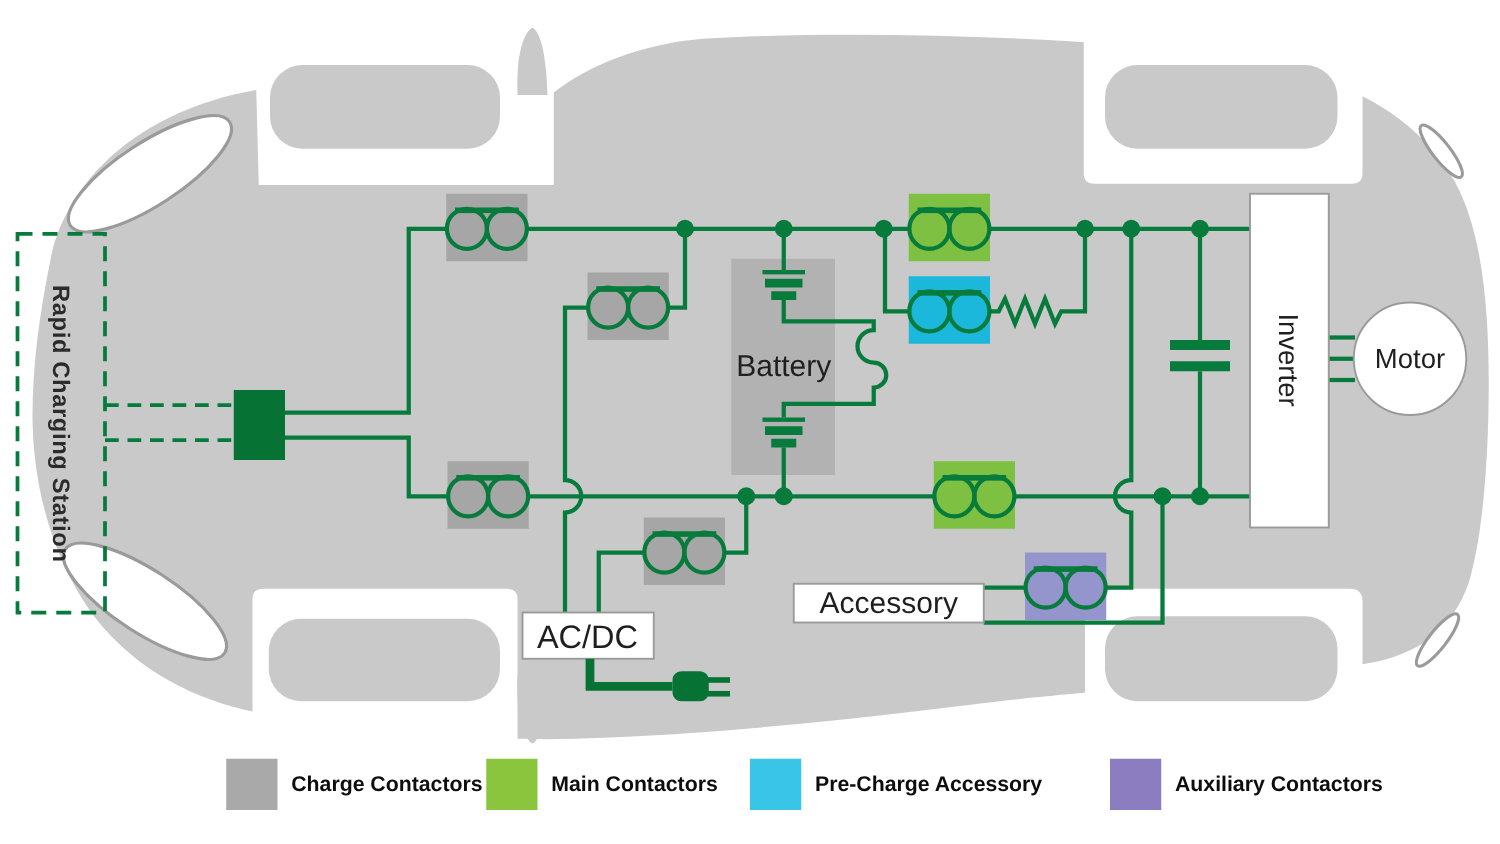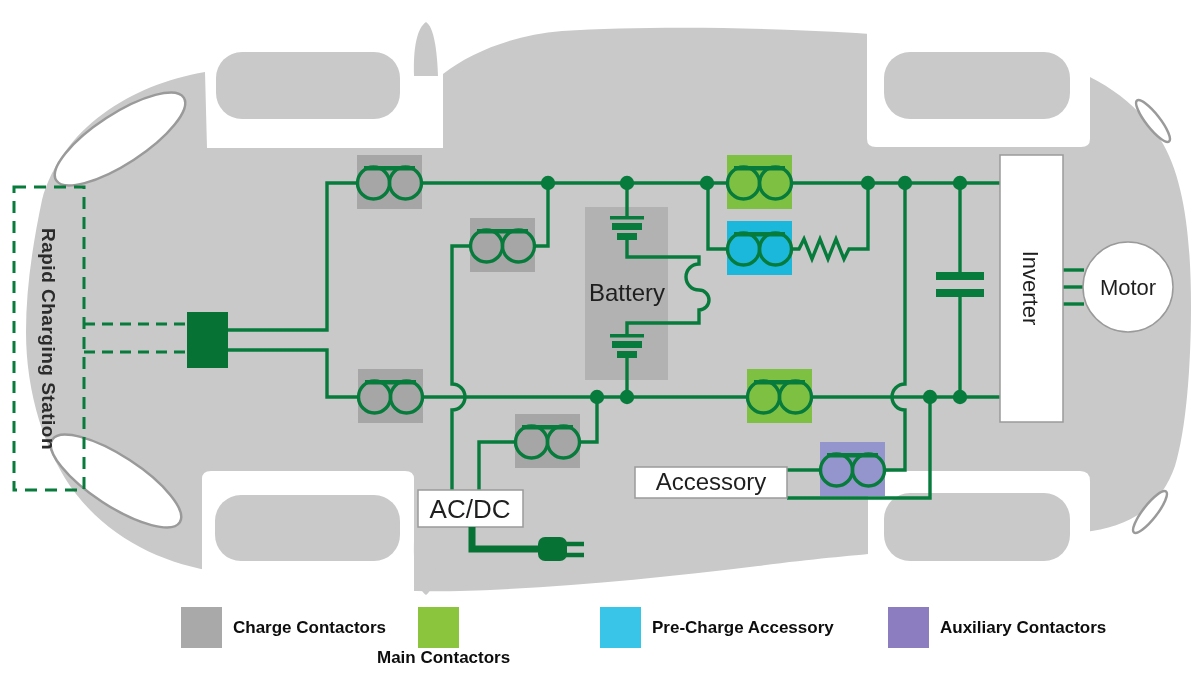--- a/index.html
+++ b/index.html
@@ -199,21 +199,21 @@
         <circle cx="930" cy="397" r="7.2" class="dot"></circle>
         <circle cx="960" cy="397" r="7.2" class="dot"></circle>
       </g>
   </svg>
 
   <div class="legend">
     <div class="legend-item" style="left: 181px;">
       <span class="swatch" style="background: rgb(169, 169, 169);"></span>
       <span class="legend-label">Charge Contactors</span>
     </div>
-    <div class="legend-item" style="left: 366px; flex-direction: column;">
+    <div class="legend-item" style="left: 389px;">
       <span class="swatch" style="background: rgb(139, 197, 62);"></span>
       <span class="legend-label">Main Contactors</span>
     </div>
     <div class="legend-item" style="left: 600px;">
       <span class="swatch" style="background: rgb(56, 197, 232);"></span>
       <span class="legend-label">Pre-Charge Accessory</span>
     </div>
     <div class="legend-item" style="left: 888px;">
       <span class="swatch" style="background: rgb(140, 124, 192);"></span>
       <span class="legend-label">Auxiliary Contactors</span>

